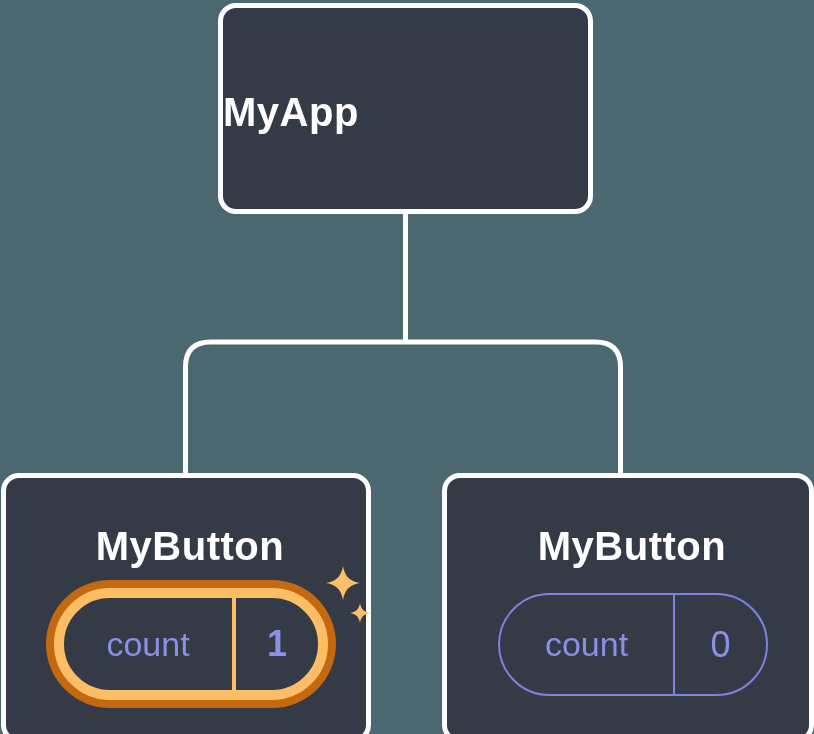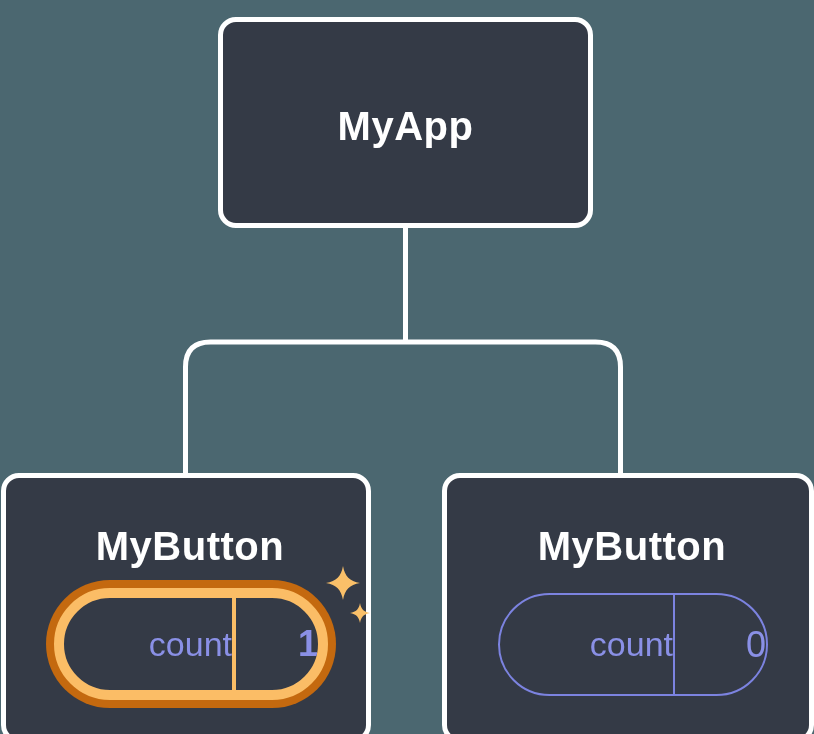--- a/index.html
+++ b/index.html
@@ -37,25 +37,25 @@
     fill: none;
   }
 
   .node {
     position: absolute;
     background: var(--node-fill);
     border: 5px solid var(--node-border);
     border-radius: 18px;
   }
   .node-root {
-    left: 218px; top: 17px;
+    left: 218px; top: 3px;
     width: 375px; height: 211px;
     display: flex;
     align-items: center;
-    justify-content: center;
+    justify-content: flex-start;
     padding-top: 8px;
   }
   .node-child-left  { left: 1px;   top: 473px; width: 370px; height: 270px; }
   .node-child-right { left: 442px; top: 473px; width: 372px; height: 270px; }
 
   .node-label {
     color: var(--text-primary);
     font-size: 40px;
     font-weight: 700;
     letter-spacing: 0.5px;
@@ -86,21 +86,21 @@
   }
   .pill-plain {
     left: 51px; top: 115px;
     width: 270px; height: 103px;
     border: 2px solid var(--state-stroke);
   }
 
   .pill-section {
     display: flex;
     align-items: center;
-    justify-content: flex-end;
+    justify-content: center;
     color: var(--state-text);
   }
   .pill-key   { font-size: 34px; font-weight: 400; }
   .pill-value { font-size: 36px; }
   .pill-highlighted .pill-section-key   { width: 168px; }
   .pill-highlighted .pill-section-value { flex: 1; }
   .pill-highlighted .pill-value { font-weight: 700; }
   .pill-plain .pill-section-key   { width: 173px; }
   .pill-plain .pill-section-value { flex: 1; }
   .pill-plain .pill-value { font-weight: 400; }

